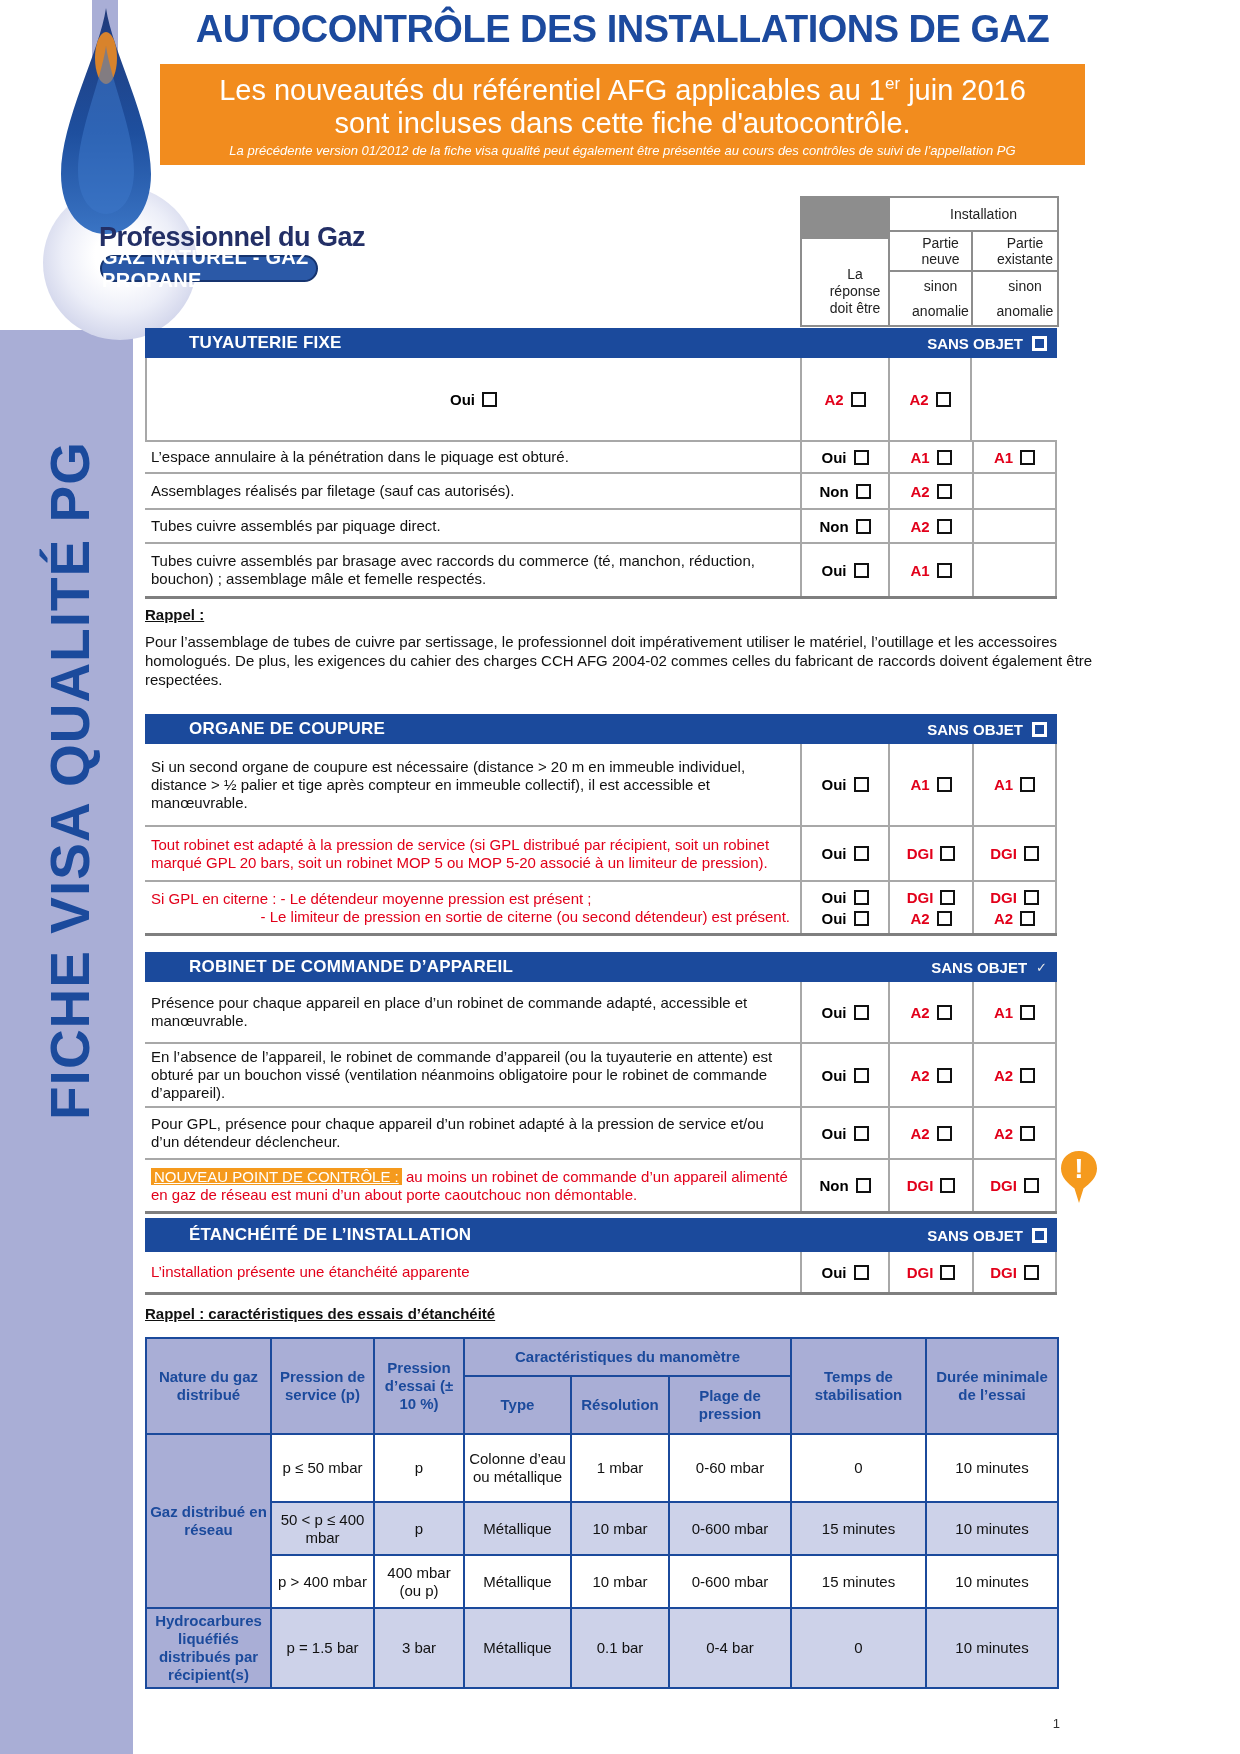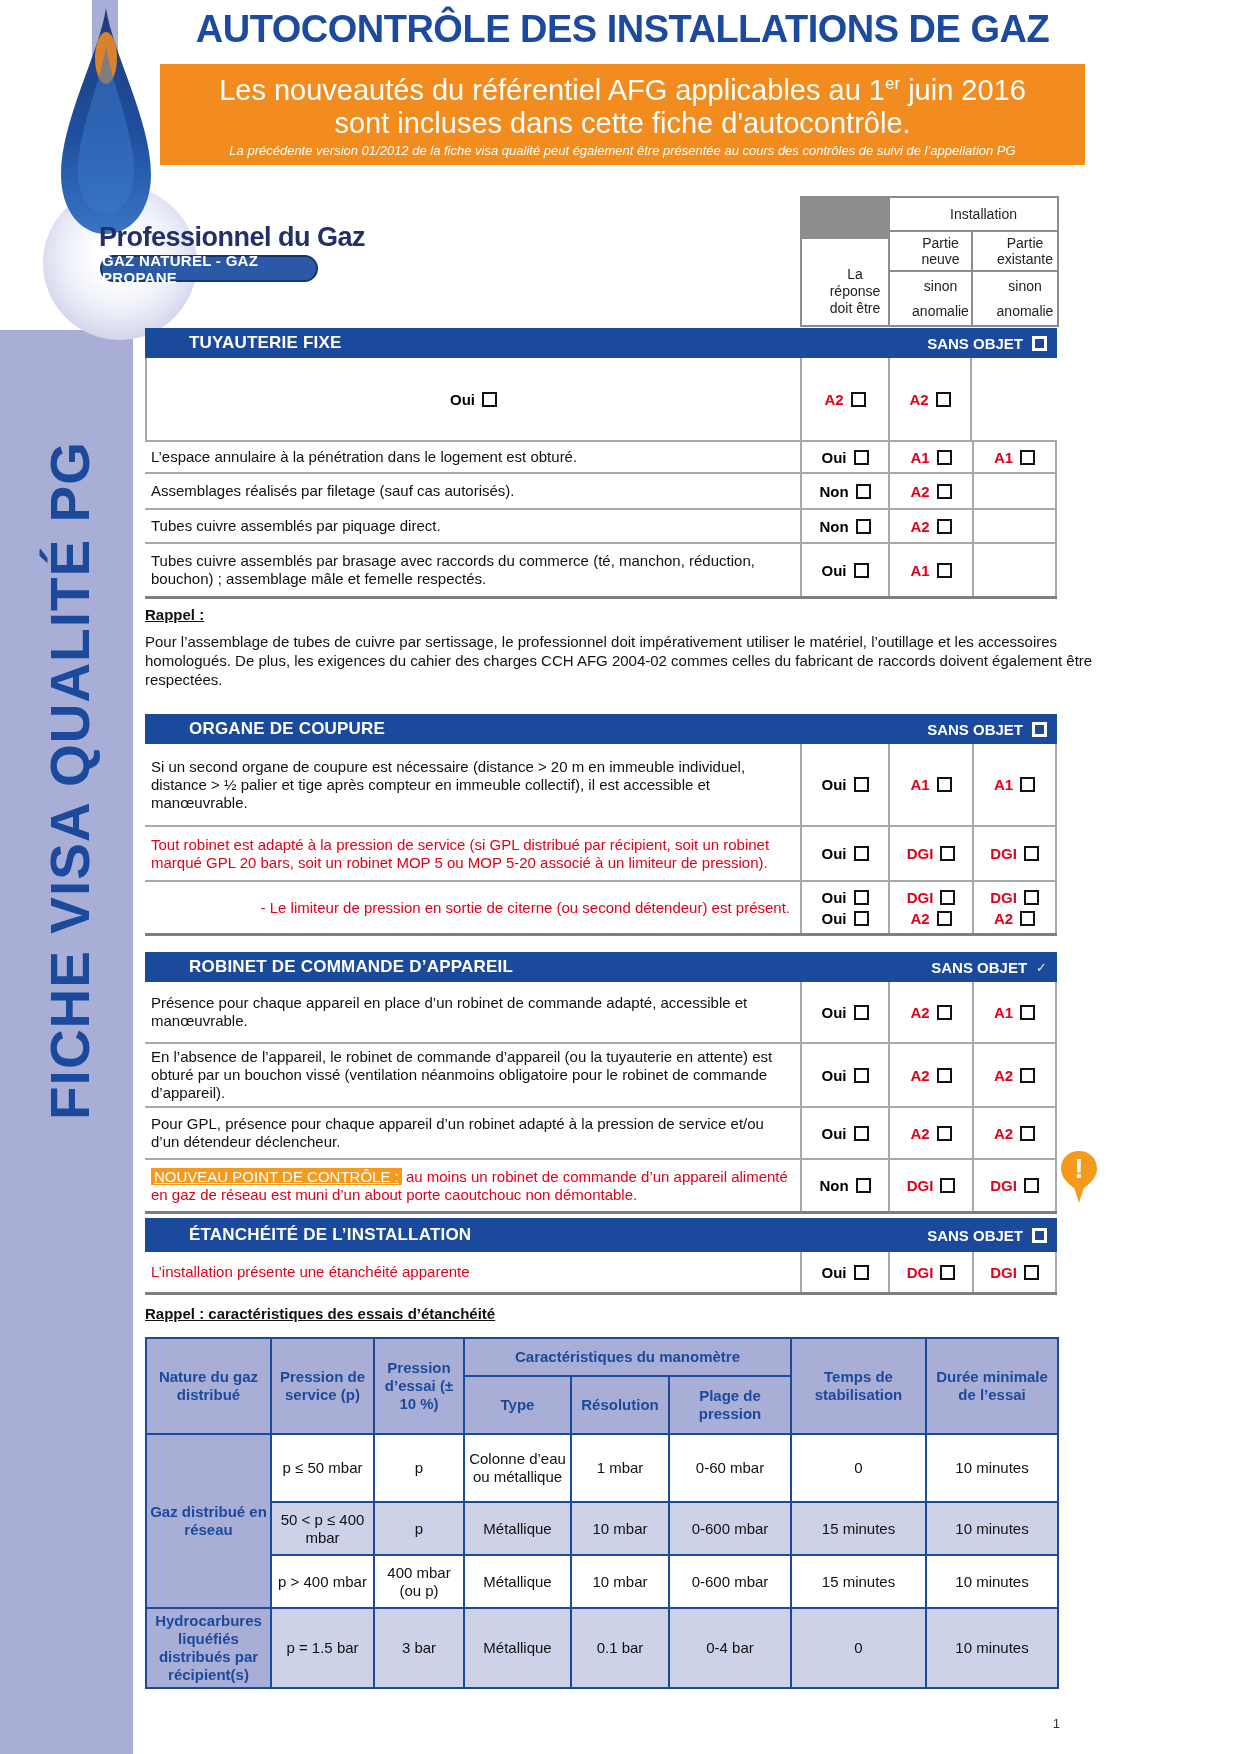--- a/index.html
+++ b/index.html
@@ -9,21 +9,21 @@
     font-family: "Liberation Sans", sans-serif; overflow: hidden; margin:0 auto;
   }
   
   .strip-top  { position:absolute; left:92px; top:0; width:26px; height:335px; background:#a9aed6; }
   .strip-main { position:absolute; left:0; top:330px; width:133px; height:1424px; background:#a9aed6; }
   .halo { position:absolute; left:43px; top:186px; width:154px; height:154px; border-radius:50%;
           background: radial-gradient(circle at 50% 45%, #ffffff 22%, #eceef8 50%, #ccd0e8 80%, #b6bcdc 100%); }
   .flame { position:absolute; left:58px; top:6px; }
   .logo-name { position:absolute; left:99px; top:222px; font-size:27px; font-weight:bold; color:#232f66; letter-spacing:-0.5px; }
   .logo-pill { position:absolute; left:100px; top:255px; width:218px; height:27px; background:#2b59a7;
-               border:2px solid #16346f; border-radius:14px; color:#fff; font-weight:bold; font-size:15px;
+               border:2px solid #16346f; border-radius:14px; color:#fff; font-weight:bold; font-size:20px;
                display:flex; align-items:center; justify-content:center; letter-spacing:0.3px; }
   .sidebar-text {
     position:absolute; left:22px; top:448px; width:96px; height:665px;
     writing-mode: vertical-rl; transform: rotate(180deg);
     font-size:55px; font-weight:bold; color:#1b4a9c; letter-spacing:1px;
     display:flex; align-items:center; justify-content:center; white-space:nowrap;
   }
   
   .title { position:absolute; left:160px; top:8px; width:925px; text-align:center;
            font-size:38px; font-weight:bold; color:#1c4a9e; letter-spacing:-0.5px; }
@@ -152,21 +152,21 @@
         <div class="acell">
             <span class="albl red">A2</span>
             <span class="cb"></span>
           </div>
         <div class="acell">
             <span class="albl red">A2</span>
             <span class="cb"></span>
           </div>
       </div>
       <div class="row" style="min-height:32px">
-        <div class="stmt">L’espace annulaire à la pénétration dans le logement est obturé.</div>
+        <div class="stmt">L’espace annulaire à la pénétration dans le piquage est obturé.</div>
         <div class="acell">
             <span class="albl dark">Oui</span>
             <span class="cb"></span>
           </div>
         <div class="acell">
             <span class="albl red">A1</span>
             <span class="cb"></span>
           </div>
         <div class="acell">
             <span class="albl red">A1</span>
@@ -251,20 +251,21 @@
             <span class="albl red">DGI</span>
             <span class="cb"></span>
           </div>
         <div class="acell">
             <span class="albl red">DGI</span>
             <span class="cb"></span>
           </div>
       </div>
       <div class="row" style="min-height:53px">
         <div class="stmt red">
+          <div class="gpl-l1">Si GPL en citerne : - Le détendeur moyenne pression est présent ;</div>
           <div class="gpl-l2">- Le limiteur de pression en sortie de citerne (ou second détendeur) est présent.</div>
         </div>
         <div class="acell stack">
           <div class="aline">
               <span class="albl dark">Oui</span>
               <span class="cb"></span>
             </div>
           <div class="aline">
               <span class="albl dark">Oui</span>
               <span class="cb"></span>

